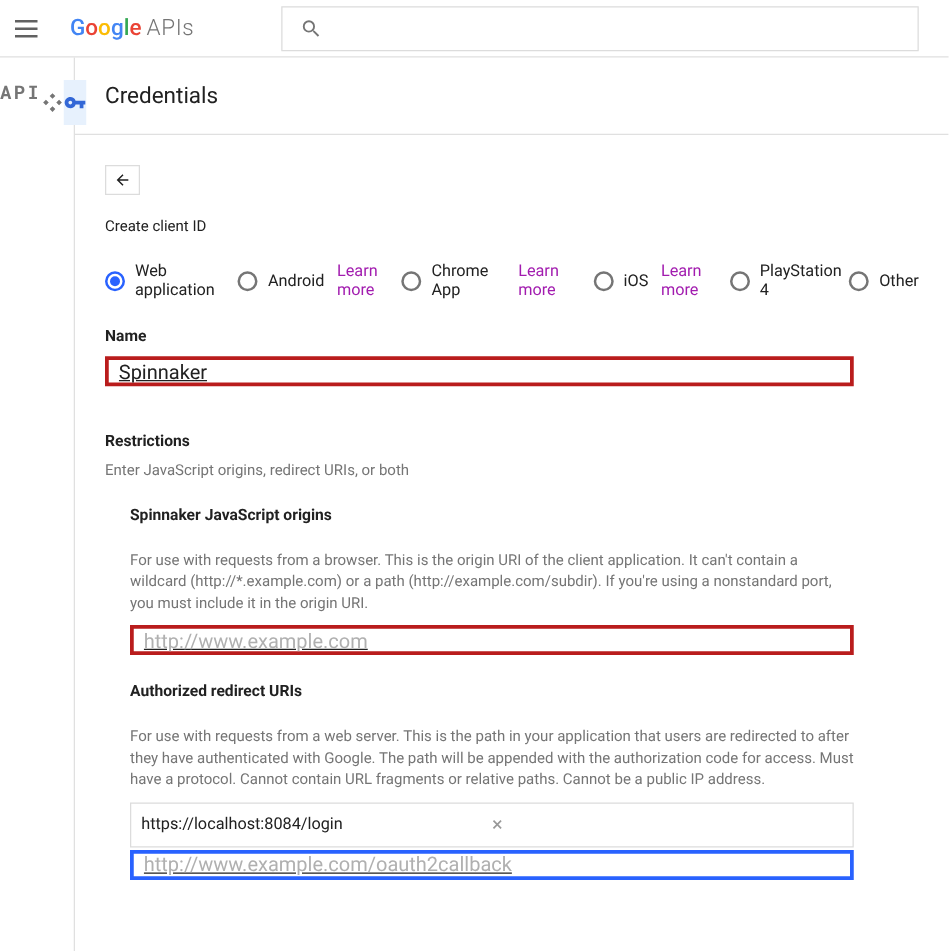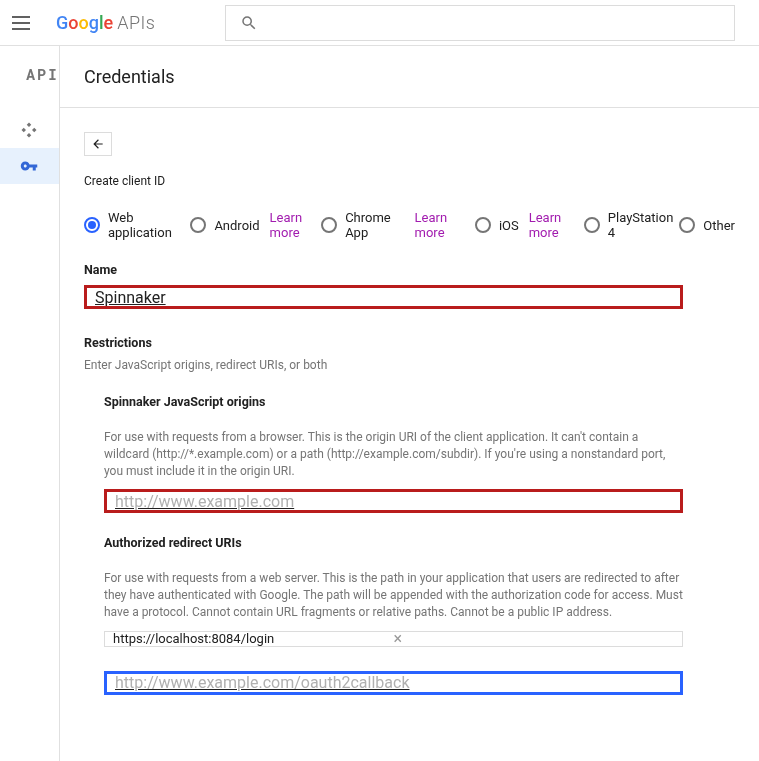--- a/index.html
+++ b/index.html
@@ -14,21 +14,21 @@
     .logo .g3 { color: #FBBC05; font-weight: 500; }
     .logo .g4 { color: #4285F4; font-weight: 500; }
     .logo .g5 { color: #34A853; font-weight: 500; }
     .logo .g6 { color: #EA4335; font-weight: 500; }
     .logo .apis { color: #757575; font-weight: 300; margin-left: 4px; letter-spacing: 0.5px; }
     .search-box { flex: 0 0 510px; height: 36px; border: 1px solid #dcdcdc; display: flex; align-items: center; padding: 0 14px; }
     .search-box svg { width: 18px; height: 18px; fill: #757575; }
     .search-box input { border: none; outline: none; flex: 1; margin-left: 10px; font-size: 13px; }
     
     .layout { display: flex; height: calc(100% - 46px); }
-    .sidebar { width: 60px; border-right: 1px solid #e0e0e0; display: flex; flex-direction: column; align-items: flex-end; padding-top: 18px; }
+    .sidebar { width: 60px; border-right: 1px solid #e0e0e0; display: flex; align-items: flex-start; padding-top: 18px; }
     .sidebar .api-label { font-family: 'Roboto Mono', monospace; font-size: 15px; font-weight: 700; color: #757575; letter-spacing: 2px; margin-bottom: 28px; }
     .side-item { width: 60px; height: 36px; display: flex; align-items: center; justify-content: center; cursor: pointer; }
     .side-item svg { width: 18px; height: 18px; fill: #757575; }
     .side-item.active { background: #e7f1fd; }
     .side-item.active svg { fill: #3367d6; }
     
     .main { flex: 1; overflow-y: auto; }
     .page-header { height: 62px; border-bottom: 1px solid #e0e0e0; display: flex; align-items: center; padding-left: 24px; font-size: 18px; font-weight: 400; color: #212121; }
     .content { padding: 24px; }
     .back-btn { width: 28px; height: 24px; border: 1px solid #dcdcdc; background: #fff; display: flex; align-items: center; justify-content: center; cursor: pointer; margin-bottom: 18px; }
@@ -45,21 +45,21 @@
     
     .text-input { width: 599px; height: 24px; border: 3px solid #b91c1c; padding: 0 8px; font-size: 16px; color: #212121; outline: none; display: block; text-decoration: underline; }
     .text-input::placeholder { color: #b0b0b0; }
     .text-input.focused { border-color: #2962ff; }
     
     .sub-help { font-size: 12px; color: #757575; margin-top: 2px; }
     .sub-section { margin-top: 22px; margin-left: 20px; width: 579px; }
     .sub-label { font-size: 12.5px; font-weight: 700; color: #212121; }
     .sub-desc { font-size: 12px; color: #757575; margin-top: 20px; margin-bottom: 10px; line-height: 1.4; }
     
-    .uri-filled { border: 1px solid #dcdcdc; height: 16px; width: 579px; display: flex; align-items: center; padding: 0 8px; font-size: 13px; margin-bottom: 24px; }
+    .uri-filled { border: 1px solid #dcdcdc; height: 36px; width: 579px; display: flex; align-items: center; padding: 0 8px; font-size: 13px; margin-bottom: 2px; }
     .uri-filled span { flex: 1; }
     .uri-filled .x { color: #999; cursor: pointer; font-size: 16px; padding: 0 2px; }
   </style>
 </head>
 <body>
 
 <div class="top-bar">
   <div class="hamburger">
     <span></span>
       <span></span>
@@ -133,21 +133,21 @@
           </div>
           <div class="radio-row">
             <div class="radio-circle"></div>
             <span>Other</span>
           </div>
         </div>
 
       <div class="label-strong">Name</div>
       <input class="text-input" type="text" value="Spinnaker" style="">
 
-      <div class="label-strong" style="margin-top:26px;">Restrictions</div>
+      <div class="label-strong" style="margin-top:37px;">Restrictions</div>
       <div class="sub-help">Enter JavaScript origins, redirect URIs, or both</div>
 
       <div class="sub-section">
         <div class="sub-label">Spinnaker JavaScript origins</div>
         <div class="sub-desc">For use with requests from a browser. This is the origin URI of the client application. It can't contain a wildcard (http://*.example.com) or a path (http://example.com/subdir). If you're using a nonstandard port, you must include it in the origin URI.</div>
         <input class="text-input" style="width: 579px;" type="text" placeholder="http://www.example.com">
       </div>
 
       <div class="sub-section">
         <div class="sub-label">Authorized redirect URIs</div>

